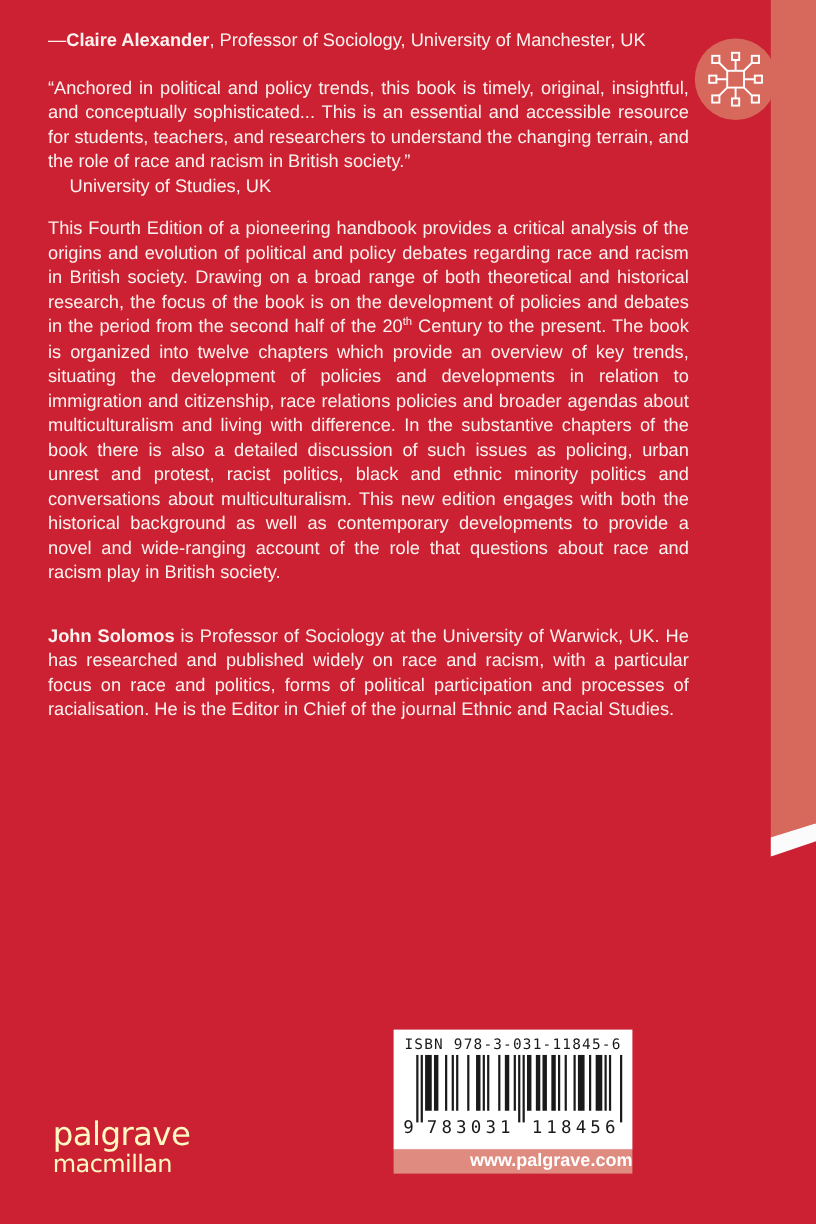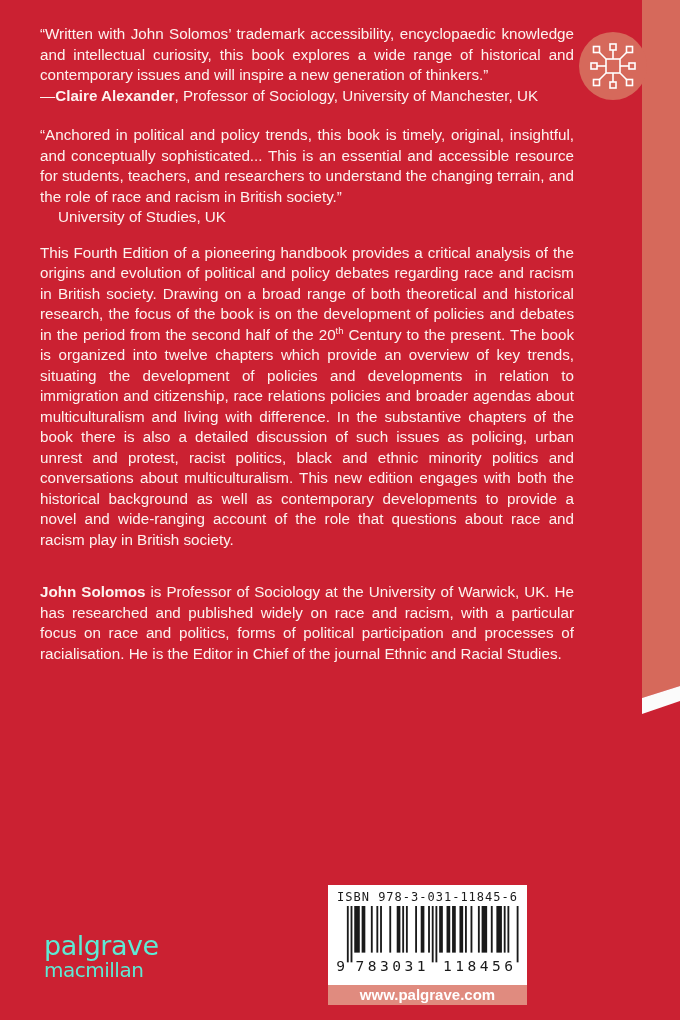--- a/index.html
+++ b/index.html
@@ -35,42 +35,42 @@
   .attr{margin:0;}
   .attr-indent{margin:0 0 0 18px;}
   .block-q2{margin-top:19px;}
   .block-desc{margin-top:15px;}
   .block-bio{margin-top:32px;}
   .b{font-weight:bold;}
   .i{}
   sup{font-size:0.62em; line-height:0;}
 
   
-  .barcode-panel{position:absolute; left:328px; top:885px; width:199px;}
+  .barcode-panel{position:absolute; left:328px; top:858px; width:199px;}
   .barcode-box{
     width:199px; height:100px; background:#ffffff; color:#1a1a1a;
     box-sizing:border-box; text-align:center; overflow:hidden;
   }
   .isbn-label{
     font-family:"DejaVu Sans Mono", monospace;
     font-size:12px; letter-spacing:1px; padding-top:5px; white-space:nowrap;
   }
   .barcode-box svg{display:block; margin:2px auto 0 auto;}
   .barcode-box svg rect{fill:#1a1a1a;}
   .barcode-box svg text{
     font-family:"DejaVu Sans Mono", monospace; font-size:15px; fill:#1a1a1a;
   }
   .website-banner{
     width:199px; height:20px; background:#e08b7f; color:#ffffff;
-    font-size:15px; font-weight:bold; text-align:center; line-height:20px;
+    font-size:15px; font-weight:bold; text-align:right; line-height:20px;
   }
 
   
   .publisher-logo{
-    position:absolute; left:44px; top:932px; color:#5eead4;
+    position:absolute; left:44px; top:932px; color:#fef9c3;
     font-family:"DejaVu Sans", sans-serif; letter-spacing:-0.5px;
   }
   .logo-line1{font-size:27px; line-height:28px;}
   .logo-line2{font-size:20px; line-height:21px;}
 </style>
 </head>
 <body>
 
 <div class="cover">
 
@@ -95,21 +95,20 @@
       <line x1="18" y1="32" x2="11.5" y2="38.5"></line>
         <rect x="5.5" y="38.5" width="6" height="6"></rect>
       <line x1="32" y1="32" x2="38.5" y2="38.5"></line>
         <rect x="38.5" y="38.5" width="6" height="6"></rect>
     </svg>
   </div>
 
   <div class="content">
 
     <div>
-      <p class="para">“Written with John Solomos’ trademark accessibility, encyclopaedic knowledge and intellectual curiosity, this book explores a wide range of historical and contemporary issues and will inspire a new generation of thinkers.”</p>
       <p class="attr"><span>—</span><span class="b">Claire Alexander</span><span>, Professor of Sociology, University of Manchester, UK</span></p>
     </div>
 
     <div class="block-q2">
       <p class="para">“Anchored in political and policy trends, this book is timely, original, insightful, and conceptually sophisticated... This is an essential and accessible resource for students, teachers, and researchers to understand the changing terrain, and the role of race and racism in British society.”</p>
       <p class="attr-indent">University of Studies, UK</p>
     </div>
 
     <p class="para block-desc"><span>This </span><span class="i">Fourth Edition</span><span> of a pioneering handbook provides a critical analysis of the origins and evolution of political and policy debates regarding race and racism in British society. Drawing on a broad range of both theoretical and historical research, the focus of the book is on the development of policies and debates in the period from the second half of the 20</span><sup>th</sup><span> Century to the present. The book is organized into twelve chapters which provide an overview of key trends, situating the development of policies and developments in relation to immigration and citizenship, race relations policies and broader agendas about multiculturalism and living with difference. In the substantive chapters of the book there is also a detailed discussion of such issues as policing, urban unrest and protest, racist politics, black and ethnic minority politics and conversations about multiculturalism. This new edition engages with both the historical background as well as contemporary developments to provide a novel and wide-ranging account of the role that questions about race and racism play in British society.</span></p>
 

